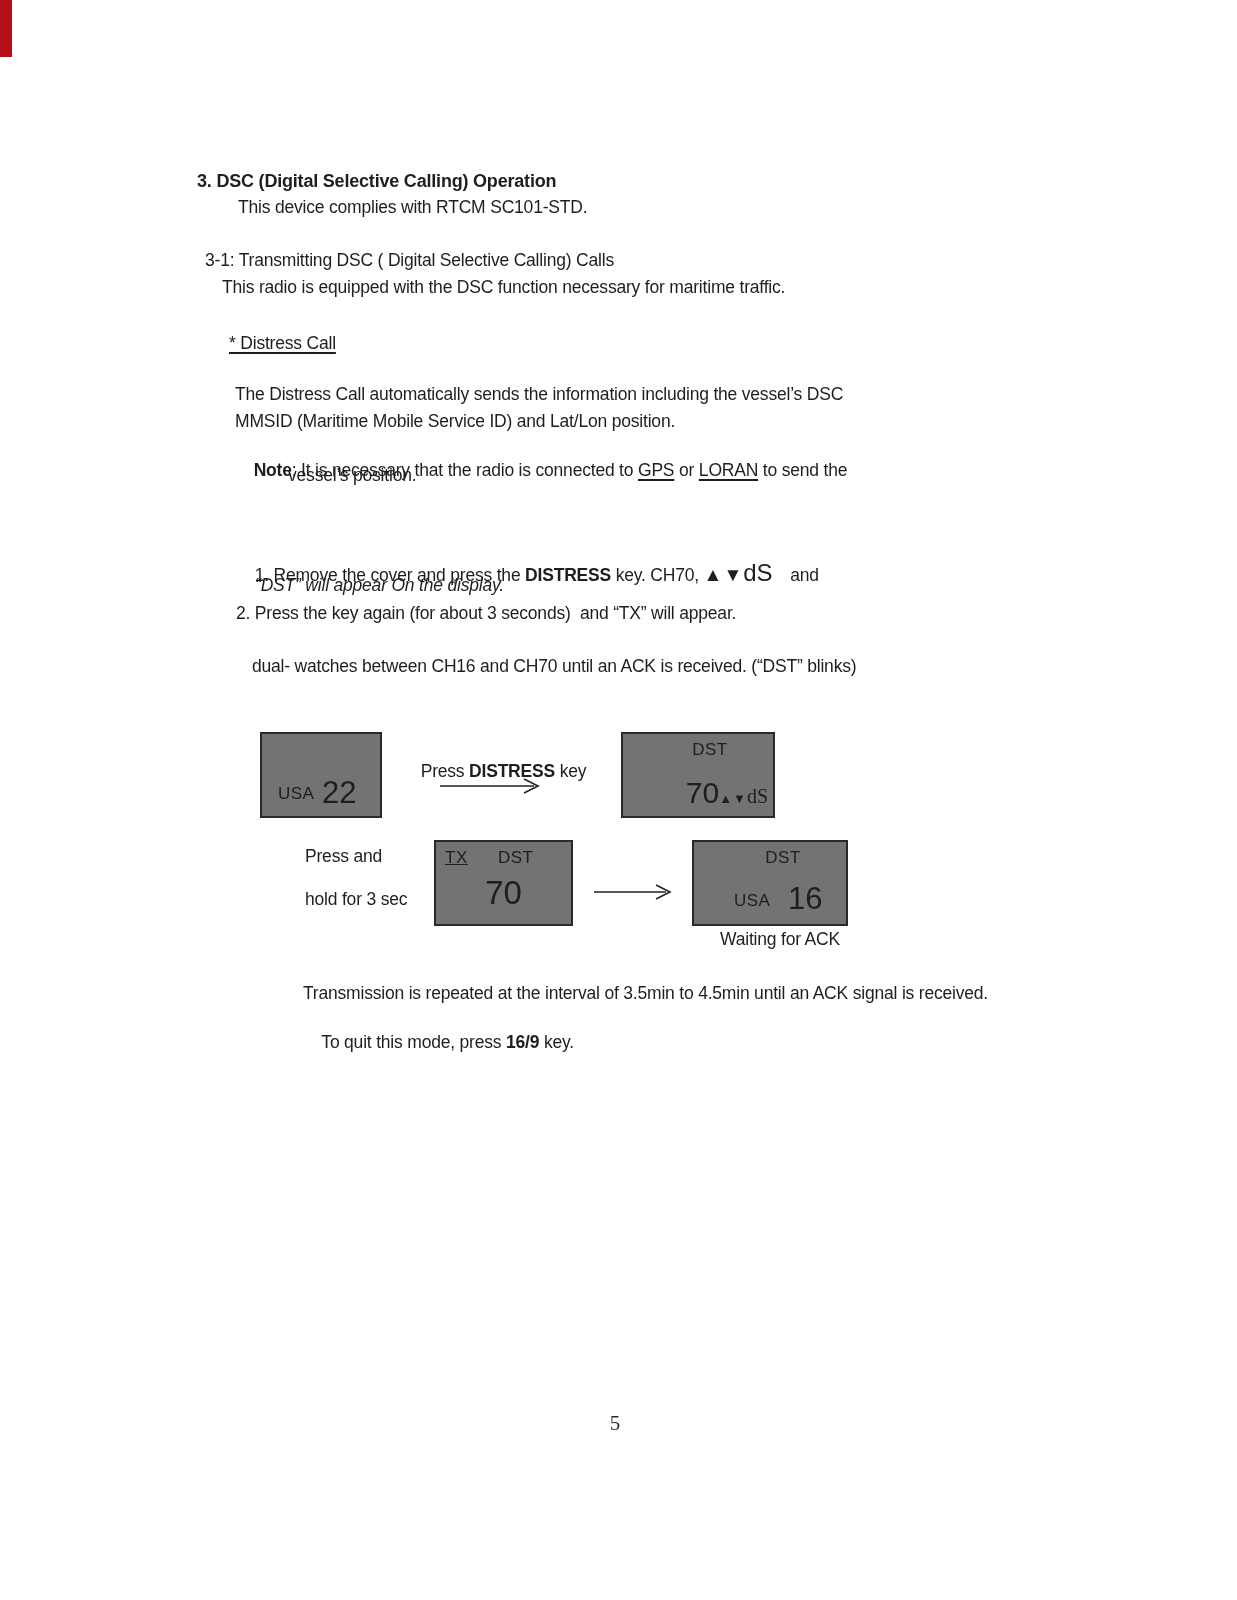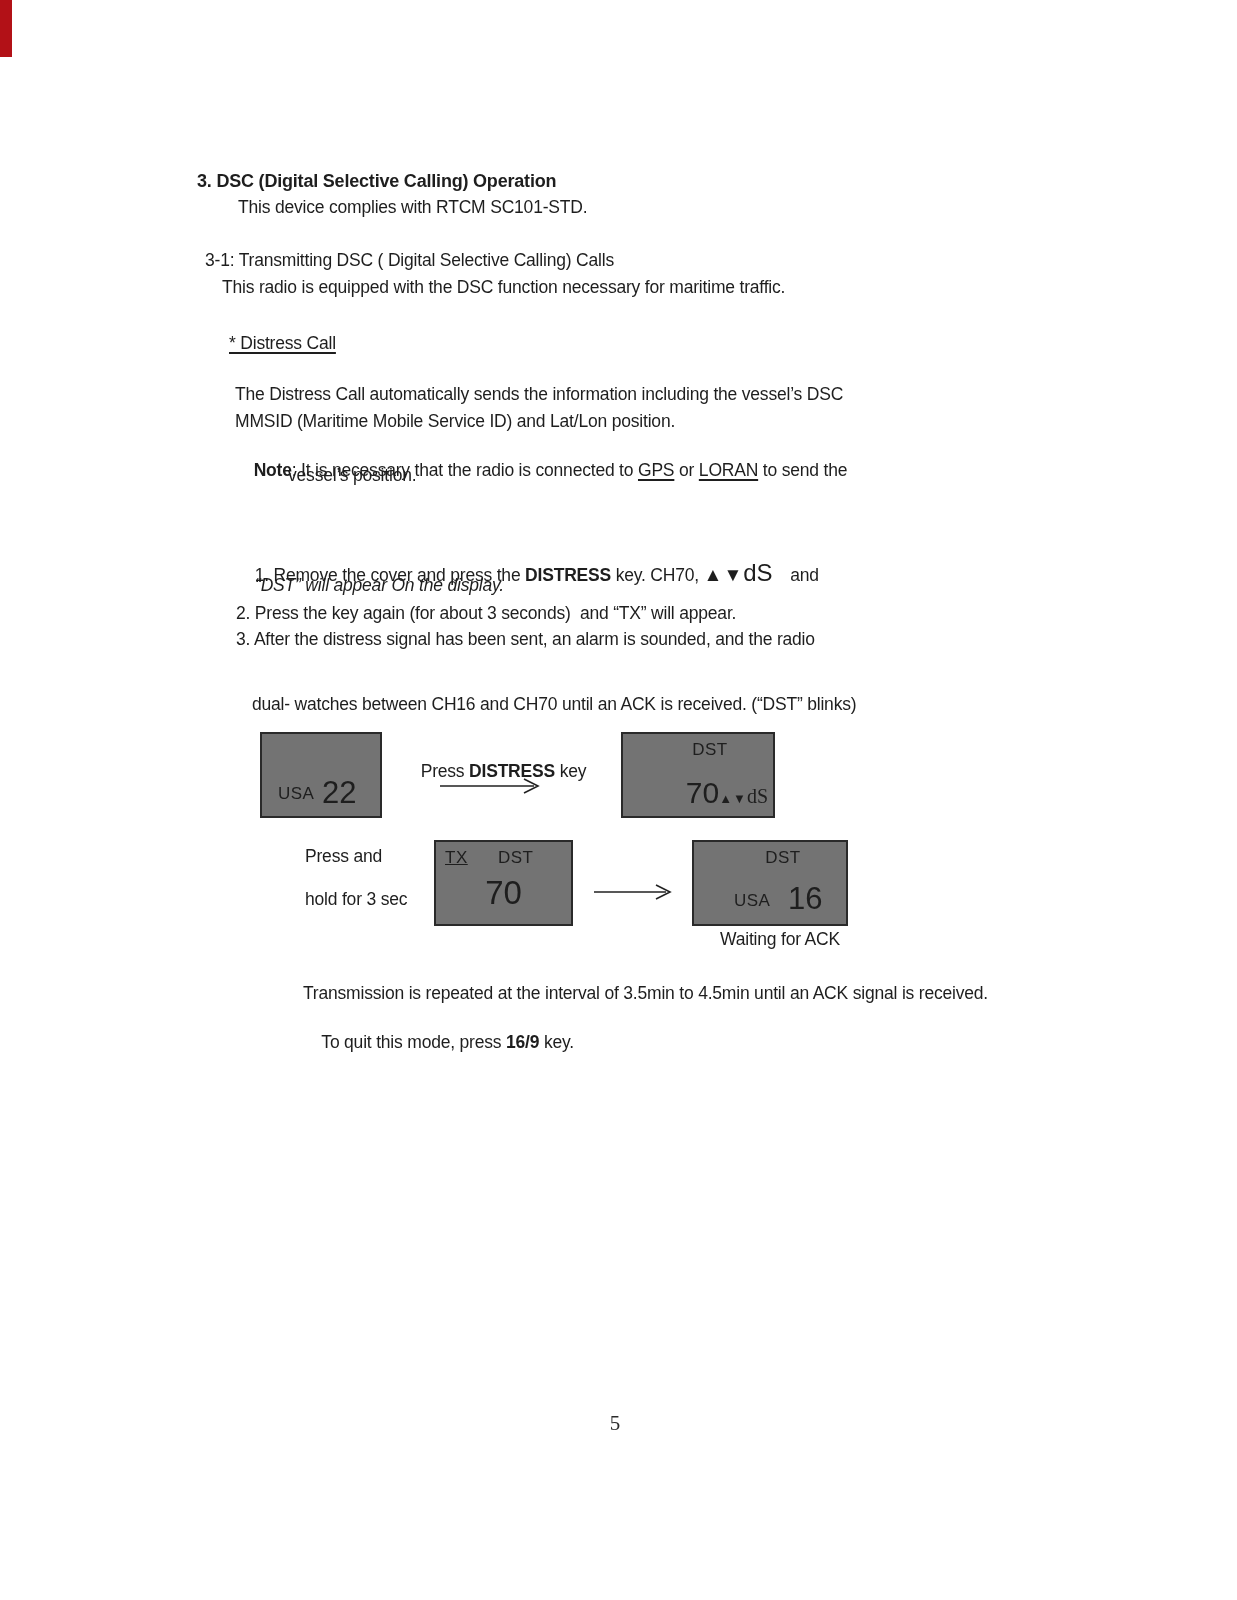--- a/index.html
+++ b/index.html
@@ -72,22 +72,21 @@
   <div class="line" style="left:235px;top:438px;">
     <span class="b">Note</span><span>: It is necessary that the radio is connected to </span><span class="u">GPS</span><span> or </span><span class="u">LORAN</span><span> to send the</span>
   </div>
   <div class="line" style="left:288px;top:465px;">vessel’s position.</div>
 
   <div class="line" style="left:236px;top:536px;">
     <span>1. Remove the cover and press the </span><span class="b">DISTRESS</span><span> key. CH70, </span><span class="s1-tri">▲▼</span><span class="s1-ds">dS</span><span class="s1-and">and</span>
   </div>
   <div class="line" style="left:255px;top:575px;font-style:italic;">“DST” will appear On the display.</div>
   <div class="line" style="left:236px;top:603px;">2. Press the key again (for about 3 seconds)  and “TX” will appear.</div>
-  <div class="line" style="left:236px;top:629px;">3. After the distress signal has been sent, an alarm is sounded, and the radio</div>
-  <div class="line" style="left:252px;top:656px;margin-top:38px;">dual- watches between CH16 and CH70 until an ACK is received. (“DST” blinks)</div>
+  <div class="line" style="left:252px;top:656px;">dual- watches between CH16 and CH70 until an ACK is received. (“DST” blinks)</div>
 
   <div class="box" style="left:260px;top:732px;width:118px;height:82px;">
     <span class="lbl" style="left:16px;bottom:12px;">USA</span>
     <span class="num-lg" style="left:60px;bottom:5px;">22</span>
   </div>
 
   <div class="line" style="left:402px;top:739px;">
     <span>Press </span><span class="b">DISTRESS</span><span> key</span>
   </div>
 

